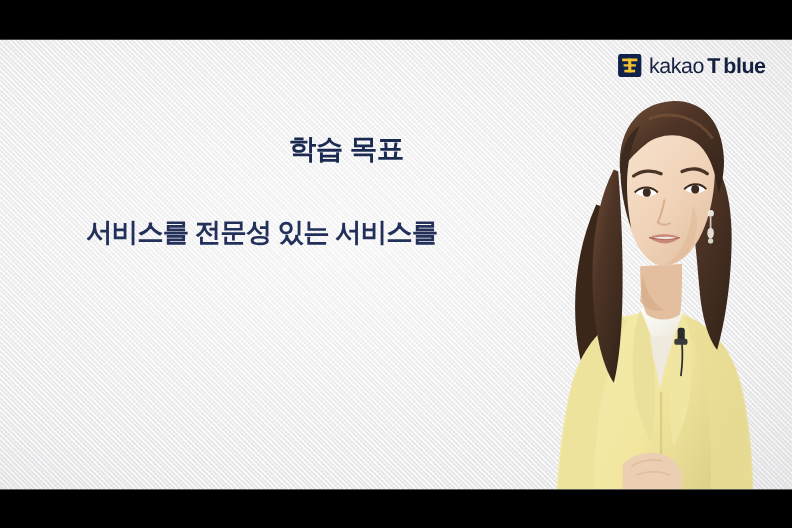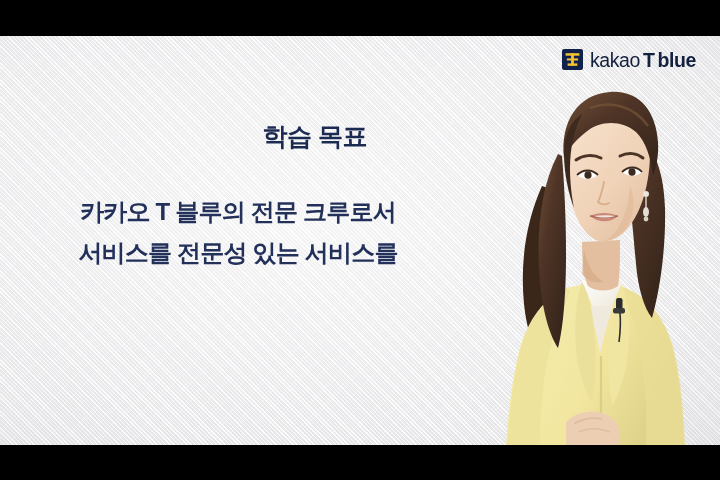--- a/index.html
+++ b/index.html
@@ -168,21 +168,20 @@
         </svg>
       </span>
       <span id="brand-wordmark">
         <span class="wm-kakao">kakao</span><span class="wm-t">T</span><span class="wm-blue">blue</span>
       </span>
     </div>
 
     <div id="slide-title">학습 목표</div>
 
     <div id="slide-body">
-      <div class="body-line">카카오 T 블루의 전문 크루로서</div>
       <div class="body-line">서비스를 전문성 있는 서비스를</div>
     </div>
 
     <div id="presenter">
       <svg width="250" height="409" viewBox="0 0 250 409" aria-hidden="true">
         <defs>
           <linearGradient id="jacketGrad" x1="0" y1="0" x2="1" y2="0.4">
             <stop offset="0%" stop-color="#e6da8c"></stop>
             <stop offset="28%" stop-color="#f3eaa9"></stop>
             <stop offset="62%" stop-color="#f2e69f"></stop>

